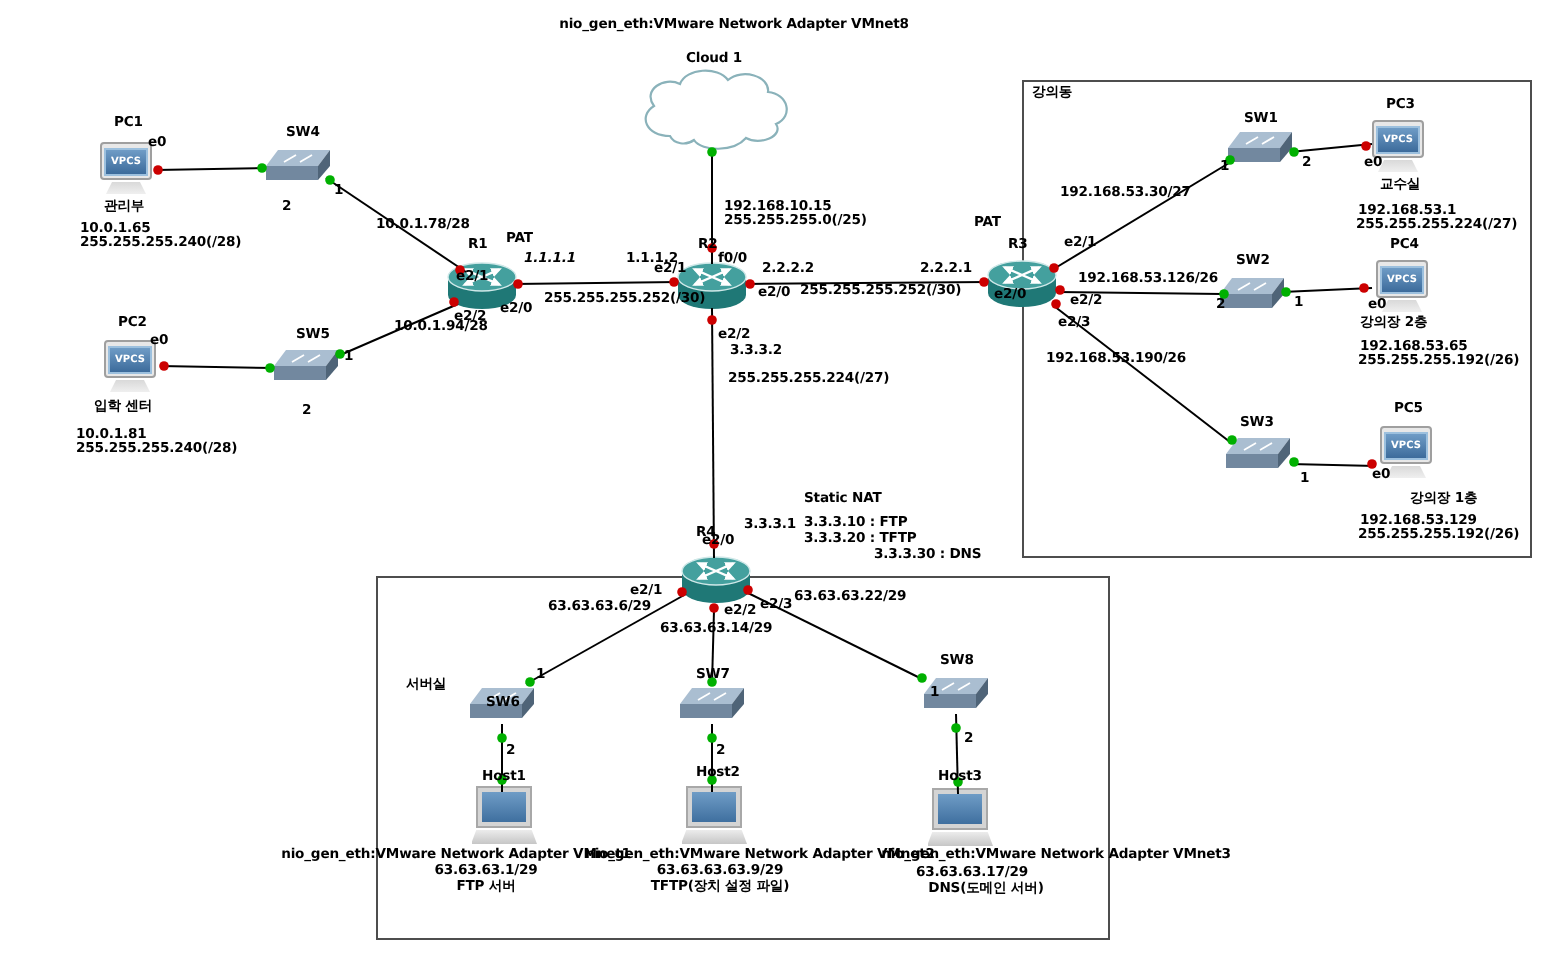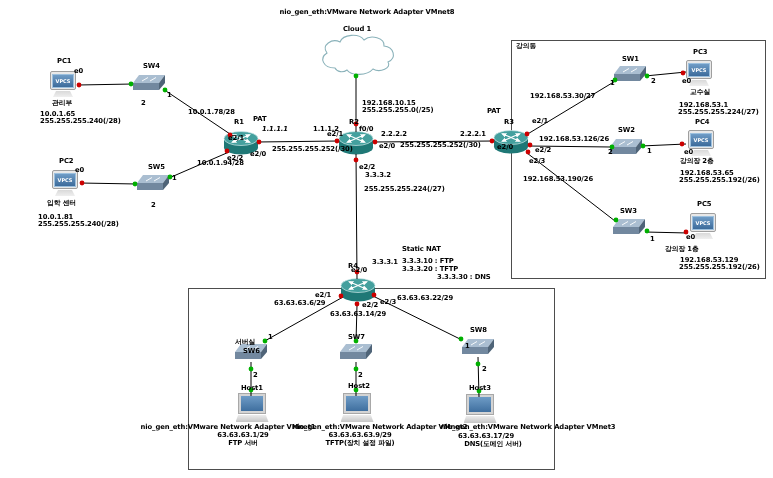--- a/index.html
+++ b/index.html
@@ -390,25 +390,25 @@
   <span class="lbl" style="left:647px;top:148px;">1</span>
   <span class="lbl" style="left:695px;top:119px;">PC4</span>
   <span class="lbl" style="left:684px;top:149px;">e0</span>
   <span class="lbl" style="left:680px;top:158px;">강의장 2층</span>
   <span class="lbl" style="left:680px;top:170px;">192.168.53.65</span>
   <span class="lbl" style="left:679px;top:177px;">255.255.255.192(/26)</span>
   <span class="lbl" style="left:620px;top:208px;">SW3</span>
   <span class="lbl" style="left:650px;top:236px;">1</span>
   <span class="lbl" style="left:697px;top:201px;">PC5</span>
   <span class="lbl" style="left:686px;top:234px;">e0</span>
-  <span class="lbl" style="left:665px;top:246px;">강의장 1층</span>
+  <span class="lbl" style="left:705px;top:246px;">강의장 1층</span>
   <span class="lbl" style="left:680px;top:257px;">192.168.53.129</span>
   <span class="lbl" style="left:679px;top:264px;">255.255.255.192(/26)</span>
 
-  <span class="lbl" style="left:203px;top:339px;margin-left:32px;">서버실</span>
+  <span class="lbl" style="left:203px;top:339px;">서버실</span>
   <span class="lbl" style="left:243px;top:334px;margin-top:14px;">SW6</span>
   <span class="lbl" style="left:268px;top:334px;">1</span>
   <span class="lbl" style="left:253px;top:372px;">2</span>
   <span class="lbl" style="left:241px;top:385px;">Host1</span>
   <span class="lbl c" style="left:228px;top:424px;">nio_gen_eth:VMware Network Adapter VMnet1</span>
   <span class="lbl c" style="left:243px;top:432px;">63.63.63.1/29</span>
   <span class="lbl c" style="left:243px;top:440px;">FTP 서버</span>
   <span class="lbl" style="left:348px;top:334px;">SW7</span>
   <span class="lbl" style="left:358px;top:372px;">2</span>
   <span class="lbl" style="left:348px;top:383px;">Host2</span>

